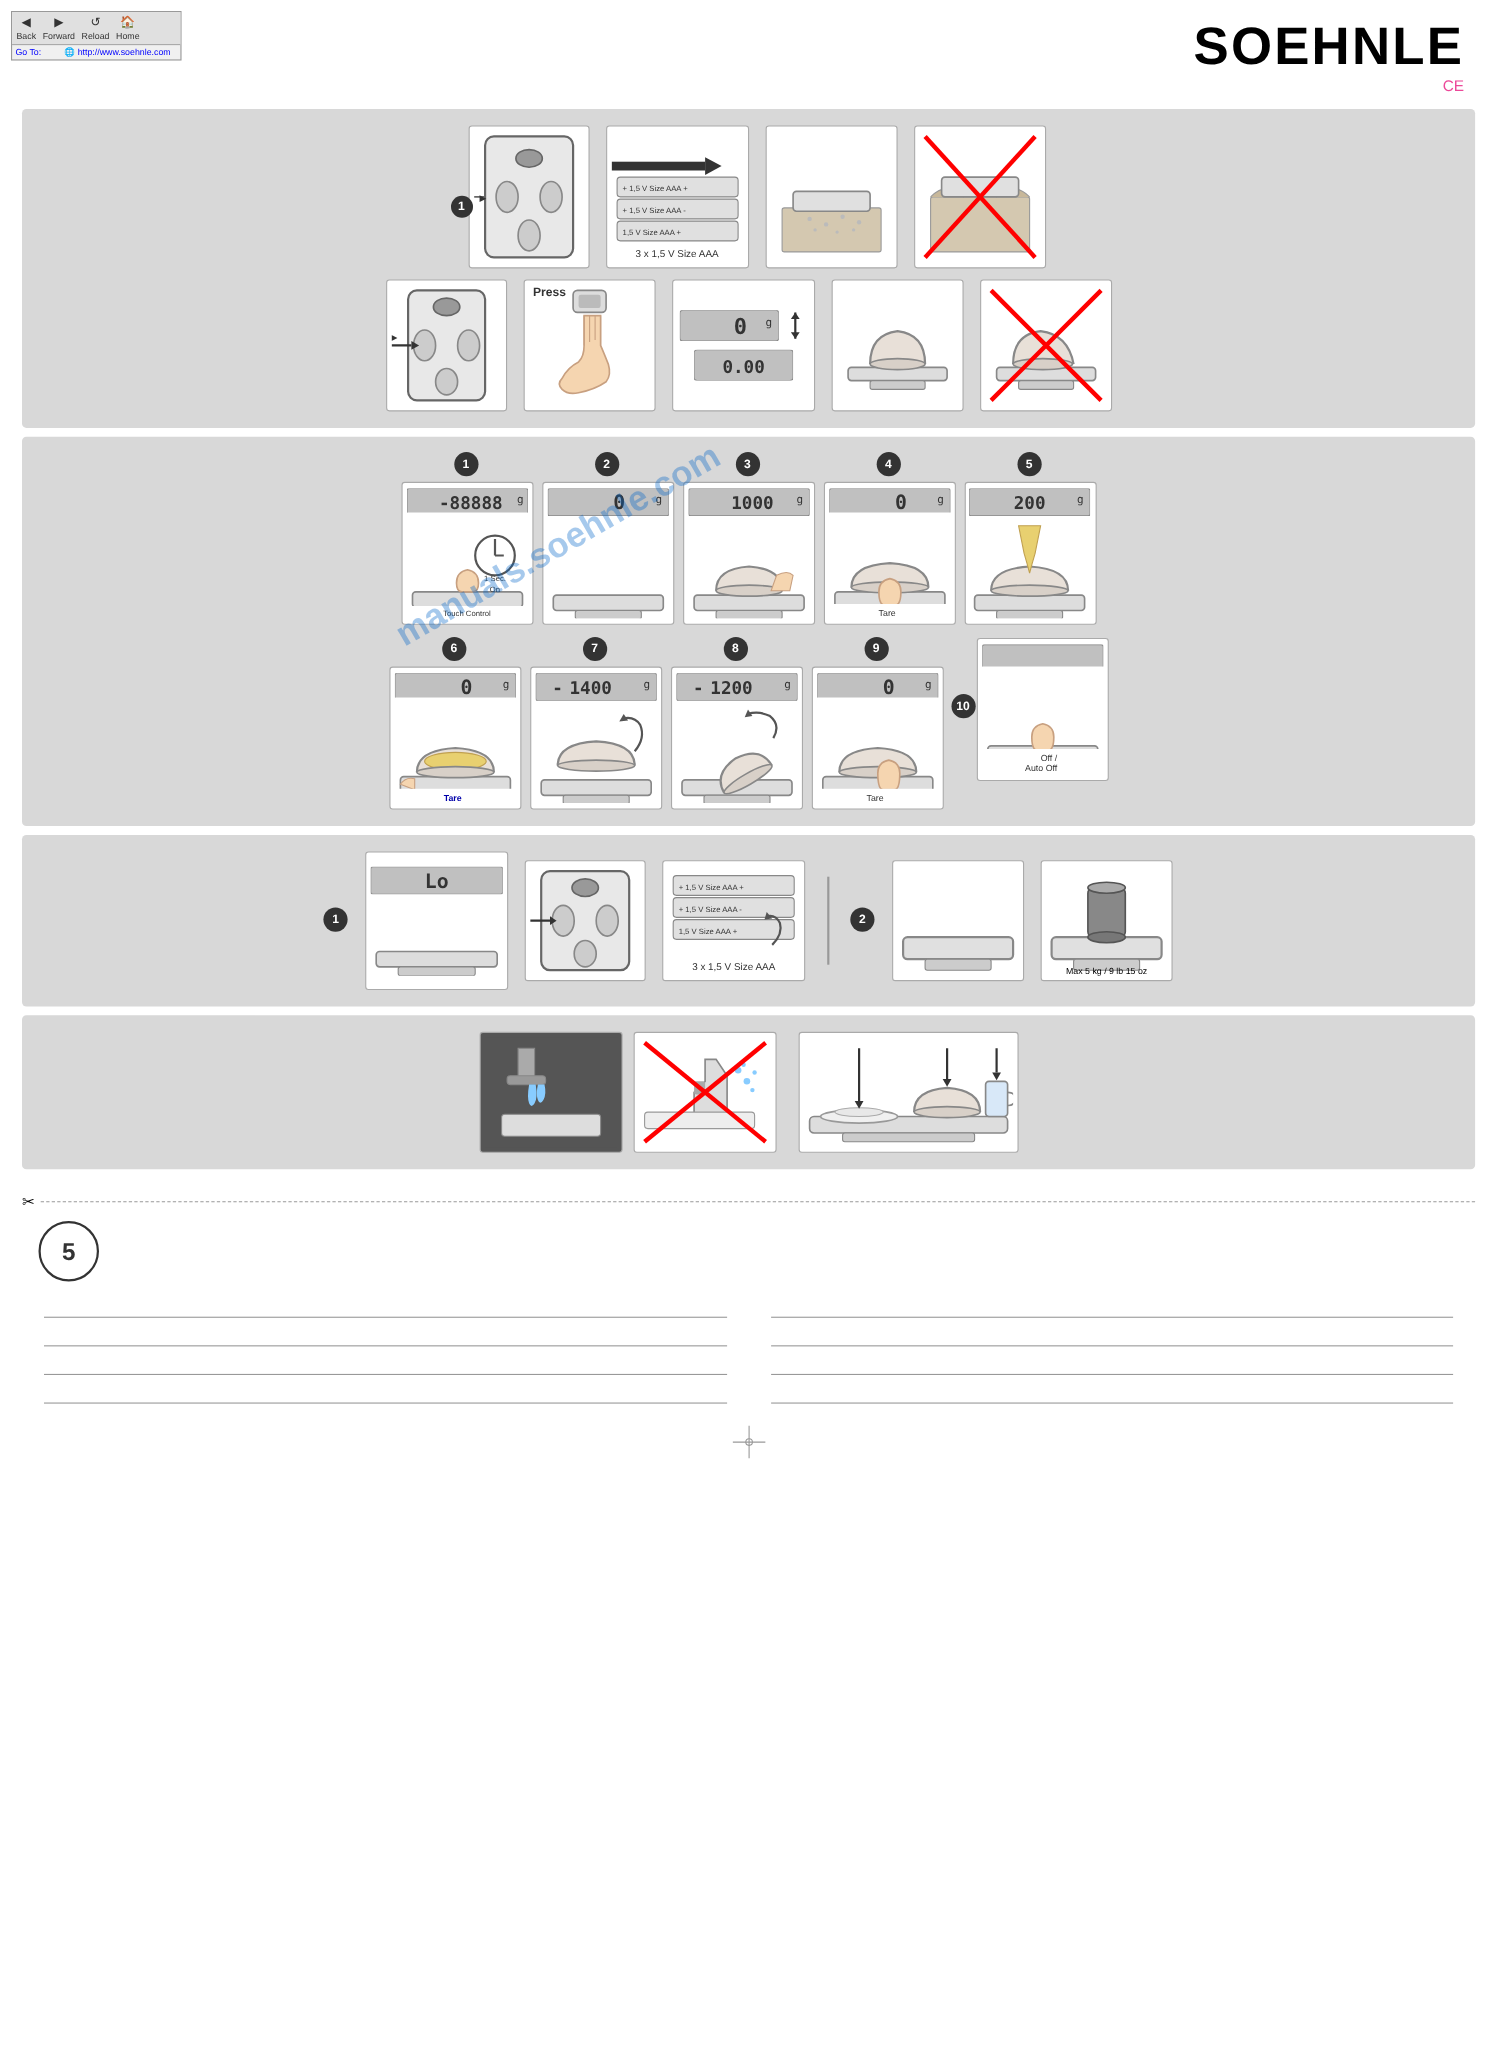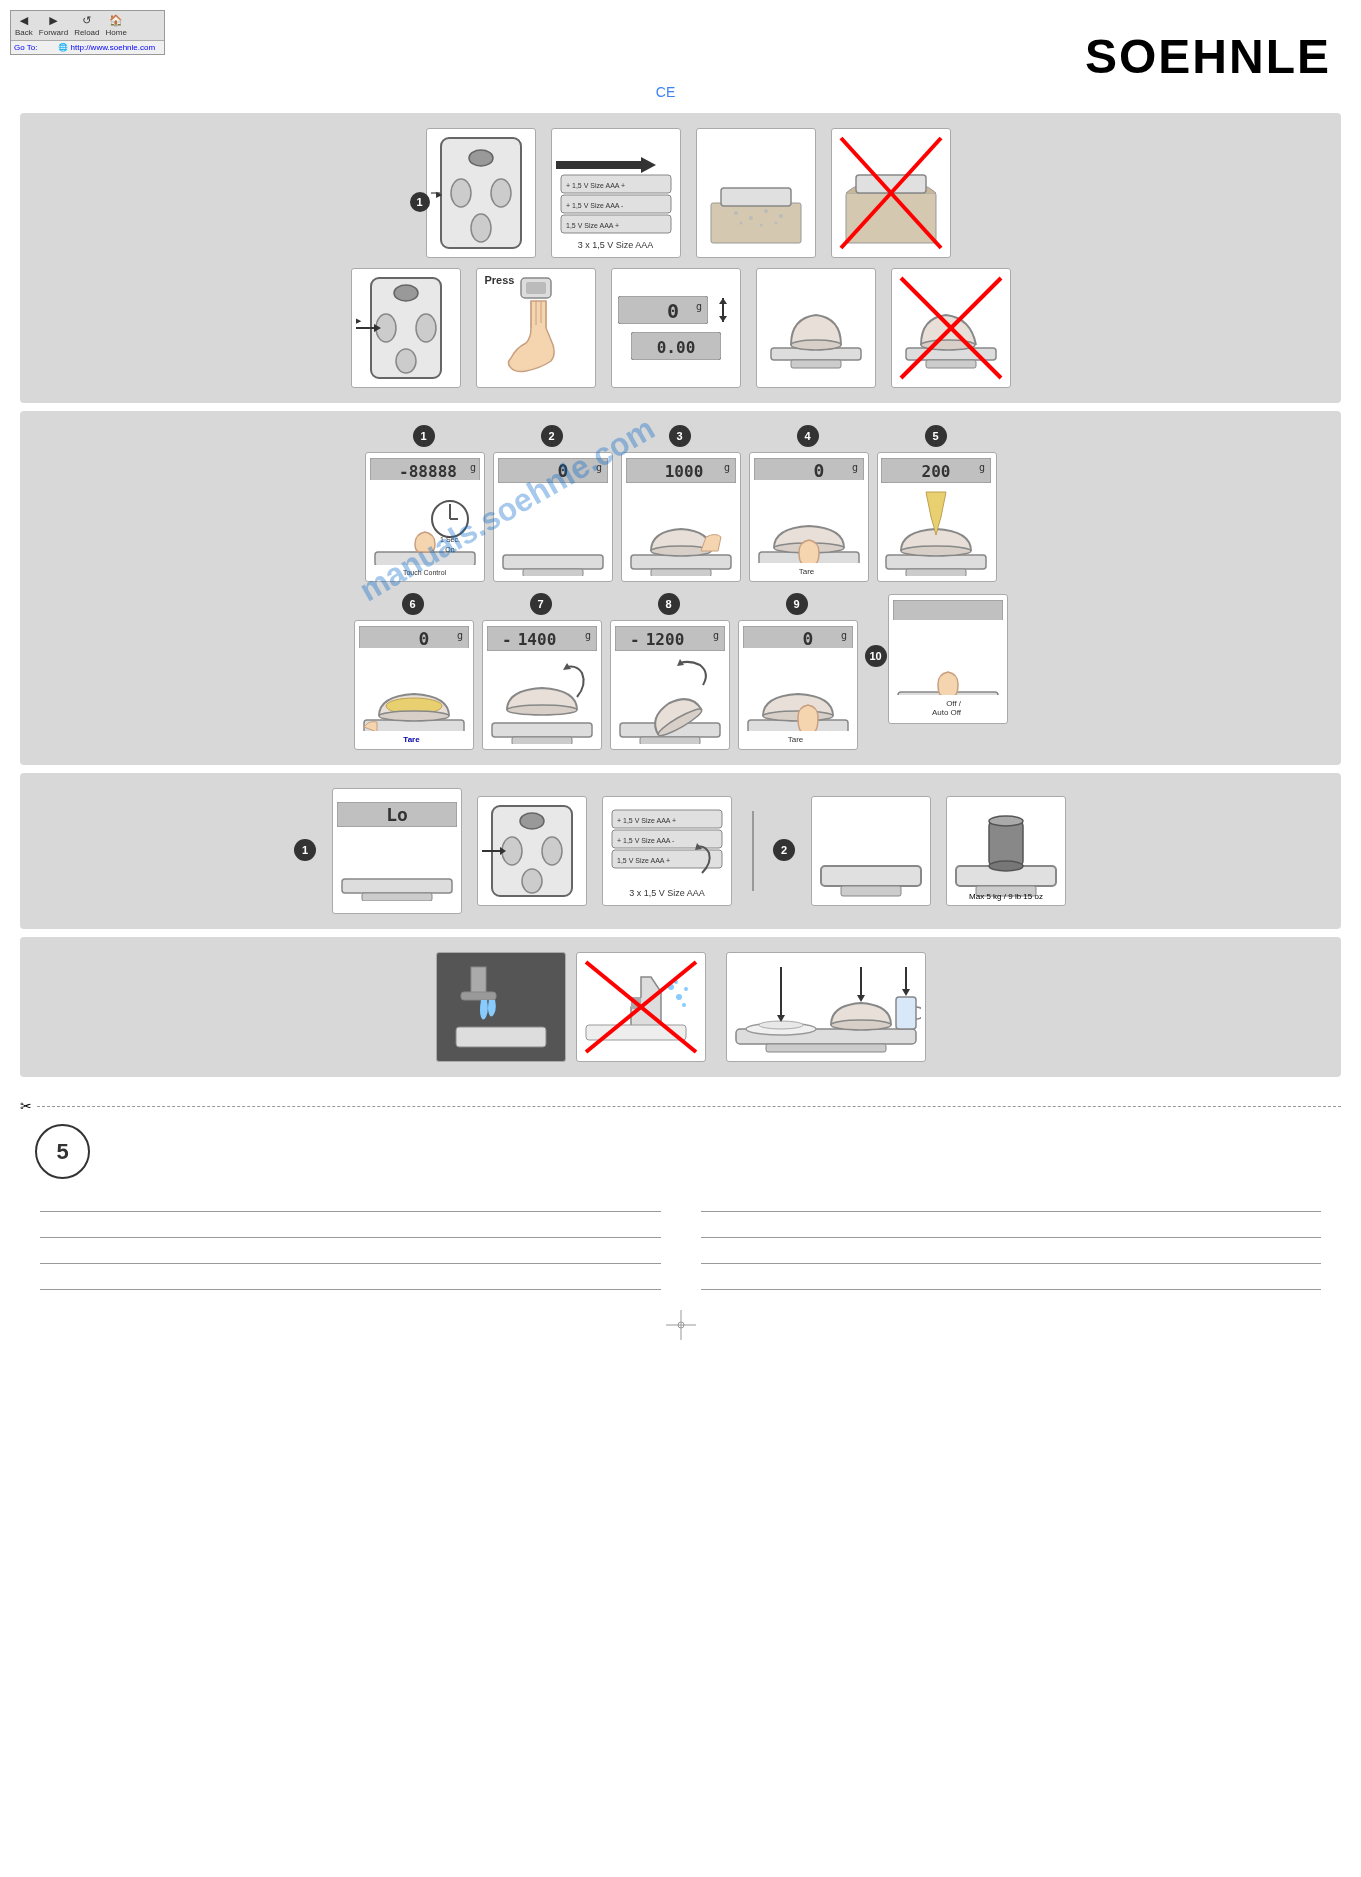--- a/index.html
+++ b/index.html
@@ -52,28 +52,28 @@
       color: #333;
     }
     .browser-address span { color: #00f; }
 
     .logo {
       font-size: 48px;
       font-weight: 900;
       letter-spacing: 2px;
       color: #000;
       font-family: Arial Black, Arial, sans-serif;
-      margin-top: 19px;
+      margin-top: 5px;
     }
 
     .ce-mark {
-      text-align: center;
+      text-align: right;
       font-size: 14px;
       margin-right: 30px;
-      color: #3b82f6;
+      color: #ec4899;
     }
 
     
     .main-content {
       padding: 5px 20px;
     }
 
     
     .instruction-panel {
       background: #d8d8d8;

